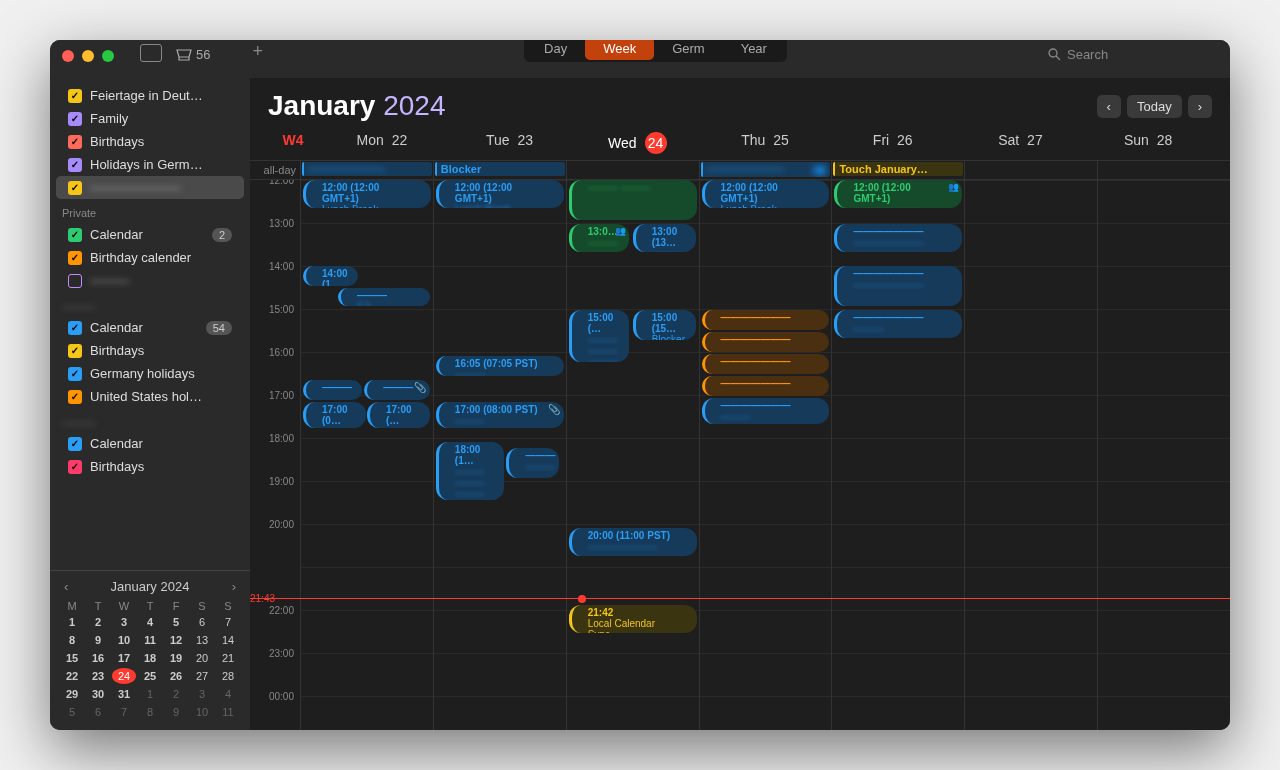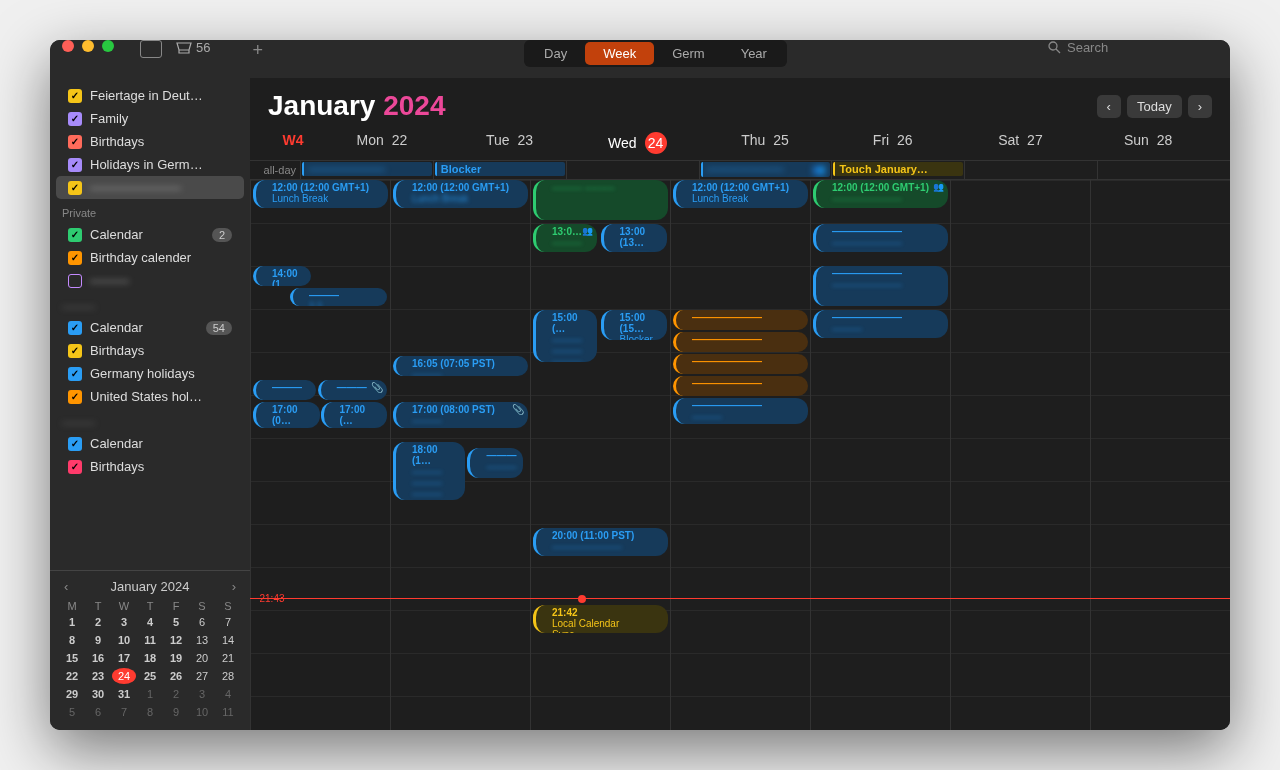--- a/index.html
+++ b/index.html
@@ -1,18 +1,18 @@
 <!DOCTYPE html>
 <html><head>
 <meta charset="utf-8">
 <style>
 * { box-sizing: border-box; margin: 0; padding: 0; font-family: -apple-system, BlinkMacSystemFont, "Segoe UI", sans-serif; }
 body { background: #f0f0f0; display: flex; align-items: center; justify-content: center; height: 770px; width: 1280px; }
 .window { width: 1180px; height: 690px; background: #1e1e1e; border-radius: 10px; overflow: hidden; display: flex; flex-direction: column; box-shadow: 0 20px 60px rgba(0,0,0,0.5); }
-.titlebar { height: 38px; background: #2a2a2a; display: flex; align-items: flex-start; padding: 0 12px; gap: 8px; }
+.titlebar { height: 38px; background: #2a2a2a; display: flex; align-items: flex-end; padding: 16px 12px; gap: 8px; }
 .traffic { display: flex; gap: 8px; }
 .dot { width: 12px; height: 12px; border-radius: 50%; }
 .dot.red { background: #ff5f57; } .dot.yellow { background: #febc2e; } .dot.green { background: #28c840; }
 .tb-icon { width: 22px; height: 18px; border: 1px solid #888; border-radius: 3px; margin-left: 18px; cursor: pointer; }
 .tb-inbox { display: flex; align-items: center; gap: 4px; color: #aaa; font-size: 13px; margin-left: 6px; cursor: pointer; }
 .tb-plus { color: #888; font-size: 18px; margin-left: 34px; cursor: pointer; }
 .viewseg { margin: 0 auto; display: flex; background: #1a1a1a; border-radius: 6px; padding: 2px; }
 .viewseg div { padding: 4px 18px; font-size: 13px; color: #aaa; border-radius: 5px; cursor: pointer; }
 .viewseg div.active { background: #c2410c; color: #fff; }
 .search { display: flex; align-items: center; gap: 6px; color: #888; font-size: 13px; width: 170px; }
@@ -32,21 +32,21 @@
 .minical-head .chev { cursor: pointer; color: #888; padding: 0 4px; }
 .minical-grid { display: grid; grid-template-columns: repeat(7, 1fr); gap: 2px; font-size: 11px; text-align: center; }
 .minical-grid .dh { color: #888; }
 .minical-grid .d { color: #ccc; padding: 2px 0; cursor: pointer; }
 .minical-grid .d.dim { color: #666; }
 .minical-grid .d.bold { font-weight: 700; }
 .minical-grid .d.today { background: #ff3b30; color: #fff; border-radius: 50%; }
 .main { flex: 1; background: #1e1e1e; display: flex; flex-direction: column; color: #ddd; position: relative; }
 .main-head { padding: 12px 18px 6px; }
 .title-row { display: flex; align-items: center; justify-content: space-between; }
-.title { font-size: 28px; } .title b { font-weight: 700; color: #fff; } .title span { color: #ec4899; font-weight: 700; }
+.title { font-size: 28px; } .title b { font-weight: 700; color: #fff; } .title span { color: #c4b5fd; font-weight: 400; }
 .nav { display: flex; gap: 6px; }
 .nav button { background: #3a3a3a; border: none; color: #ddd; padding: 4px 10px; border-radius: 5px; cursor: pointer; font-size: 13px; }
 .day-row { display: flex; margin-top: 10px; font-size: 14px; }
 .wk { width: 50px; color: #ff3b30; font-weight: 600; text-align: center; }
 .day-col { flex: 1; text-align: center; color: #ccc; }
 .day-col.today { color: #fff; }
 .day-col .num { display: inline-block; margin-left: 4px; }
 .day-col.today .num { background: #ff3b30; border-radius: 50%; width: 22px; height: 22px; line-height: 22px; }
 .allday-row { display: flex; border-top: 1px solid #333; border-bottom: 1px solid #333; font-size: 11px; }
 .allday-label { width: 50px; color: #888; padding: 3px 4px; text-align: right; }
@@ -58,21 +58,21 @@
 .allday-ev .people { float: right; }
 .grid-wrap { flex: 1; overflow-y: auto; position: relative; }
 .grid { display: flex; position: relative; height: 560px; }
 .time-col { width: 50px; }
 .time-col .hr { height: 43px; font-size: 10px; color: #888; text-align: right; padding-right: 6px; position: relative; top: -5px; }
 .days { flex: 1; display: flex; position: relative; }
 .daycol { flex: 1; border-left: 1px solid #333; position: relative; }
 .hour-line { position: absolute; left: 0; right: 0; border-top: 1px solid #2a2a2a; }
 .now-line { position: absolute; left: 0; right: 0; border-top: 1px solid #ff3b30; z-index: 5; }
 .now-line::before { content: ''; position: absolute; left: 328px; top: -4px; width: 8px; height: 8px; background: #ff3b30; border-radius: 50%; }
-.now-label { position: absolute; left: 0; width: 50px; font-size: 10px; color: #ff3b30; text-align: center; padding-right: 6px; top: -6px; }
+.now-label { position: absolute; left: 0; width: 50px; font-size: 10px; color: #ff3b30; text-align: left; padding-right: 6px; top: -6px; }
 .ev { position: absolute; left: 2px; right: 2px; border-radius: 12px; font-size: 10px; padding: 2px 16px; overflow: hidden; border-left: 3px solid; cursor: pointer; }
 .ev.blue { background: #163a5a; border-left-color: #2a9df4; color: #2a9df4; }
 .ev.green { background: #154a2a; border-left-color: #2ecc71; color: #2ecc71; }
 .ev.yellow { background: #3a3410; border-left-color: #f5c518; color: #f5c518; }
 .ev.orange { background: #4a2f10; border-left-color: #ff9500; color: #ff9500; }
 .ev .t { font-weight: 600; }
 .ev .sub { filter: blur(2px); opacity: 0.8; }
 .ev .people { position: absolute; top: 2px; right: 3px; font-size: 9px; }
 .ev .clip { position: absolute; top: 2px; right: 3px; }
 </style>
@@ -274,20 +274,35 @@
             <div class="allday-cell">
               <div class="allday-ev yellow"><span>Touch January…</span></div>
             </div>
             <div class="allday-cell"></div>
             <div class="allday-cell"></div>
           </div>
       </div>
 
       <div class="grid-wrap">
         <div class="grid">
+          <div class="time-col" id="time-col">
+              <div class="hr">12:00</div>
+              <div class="hr">13:00</div>
+              <div class="hr">14:00</div>
+              <div class="hr">15:00</div>
+              <div class="hr">16:00</div>
+              <div class="hr">17:00</div>
+              <div class="hr">18:00</div>
+              <div class="hr">19:00</div>
+              <div class="hr">20:00</div>
+              <div class="hr"></div>
+              <div class="hr">22:00</div>
+              <div class="hr">23:00</div>
+              <div class="hr">00:00</div>
+            </div>
           <div class="days" id="days">
               <div class="daycol">
                 <div class="hour-line" style="top: 0px;"></div>
                 <div class="hour-line" style="top: 43px;"></div>
                 <div class="hour-line" style="top: 86px;"></div>
                 <div class="hour-line" style="top: 129px;"></div>
                 <div class="hour-line" style="top: 172px;"></div>
                 <div class="hour-line" style="top: 215px;"></div>
                 <div class="hour-line" style="top: 258px;"></div>
                 <div class="hour-line" style="top: 301px;"></div>

